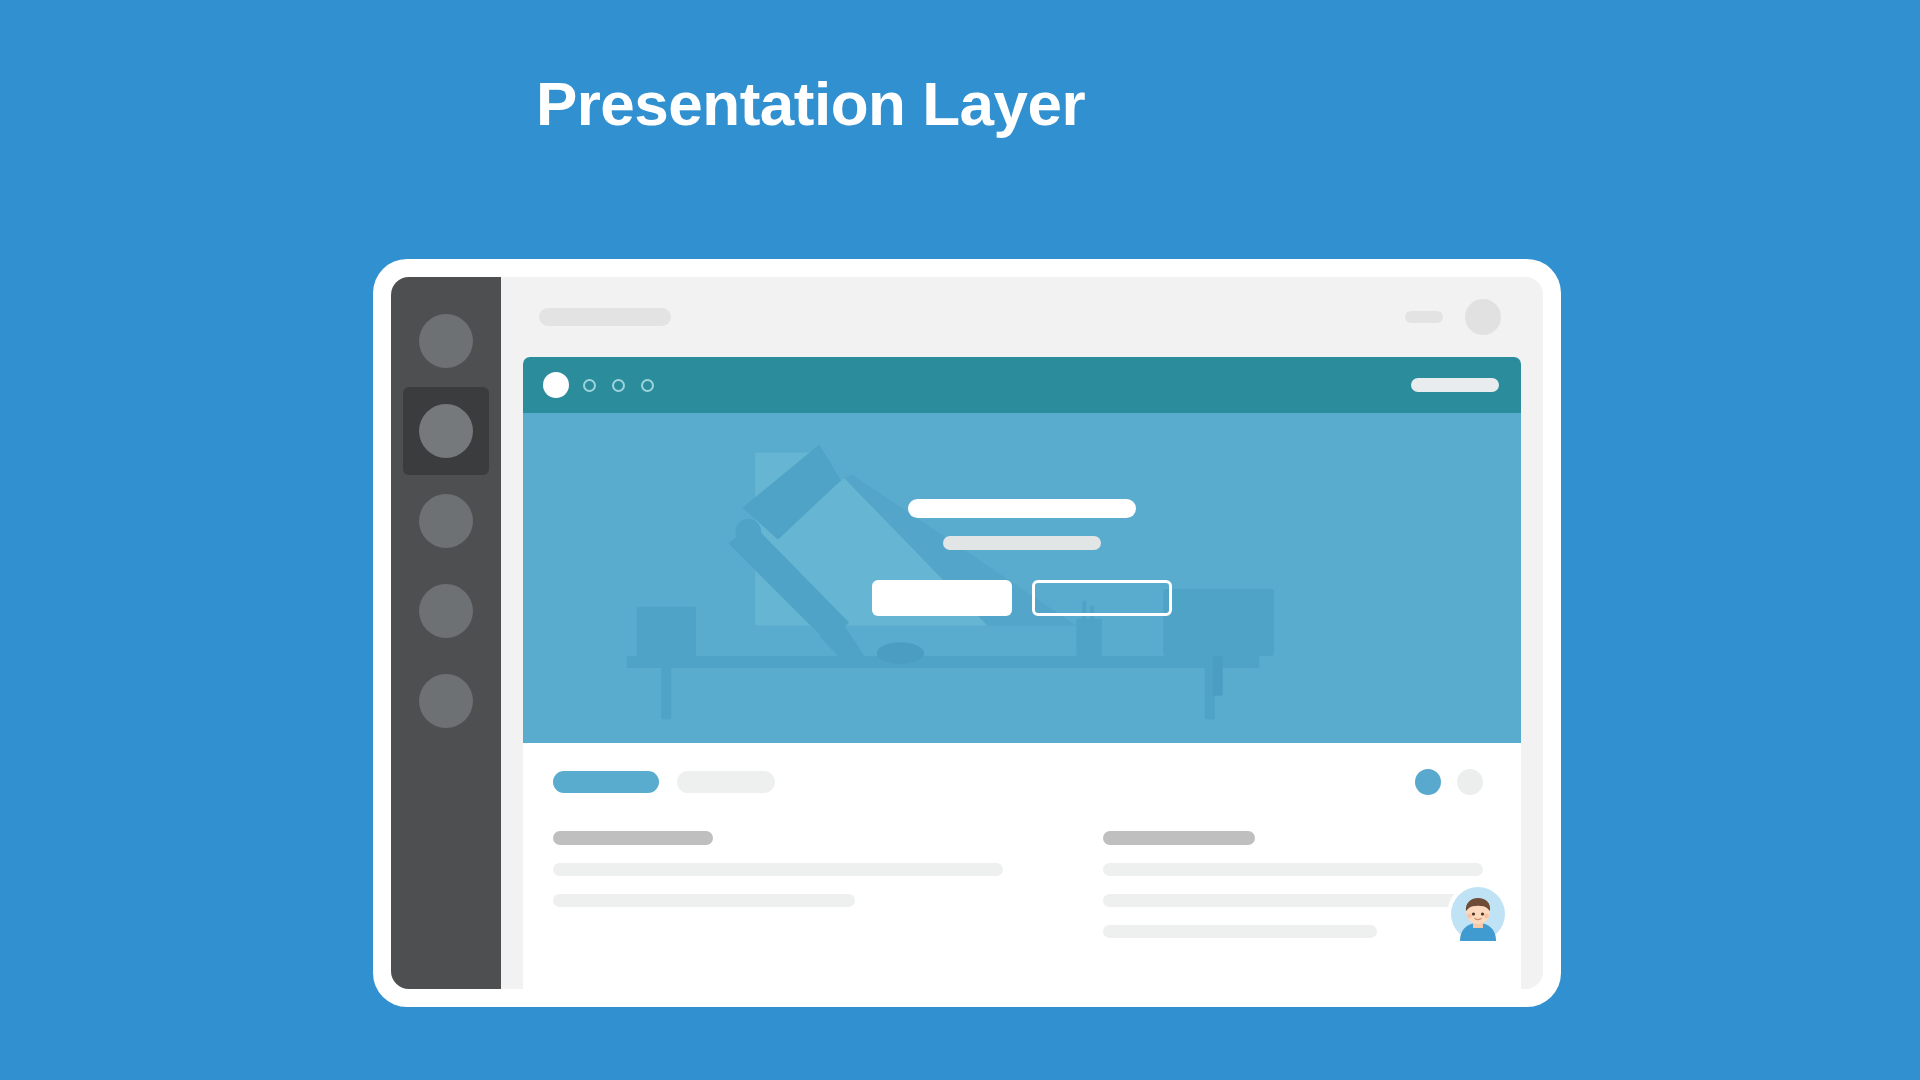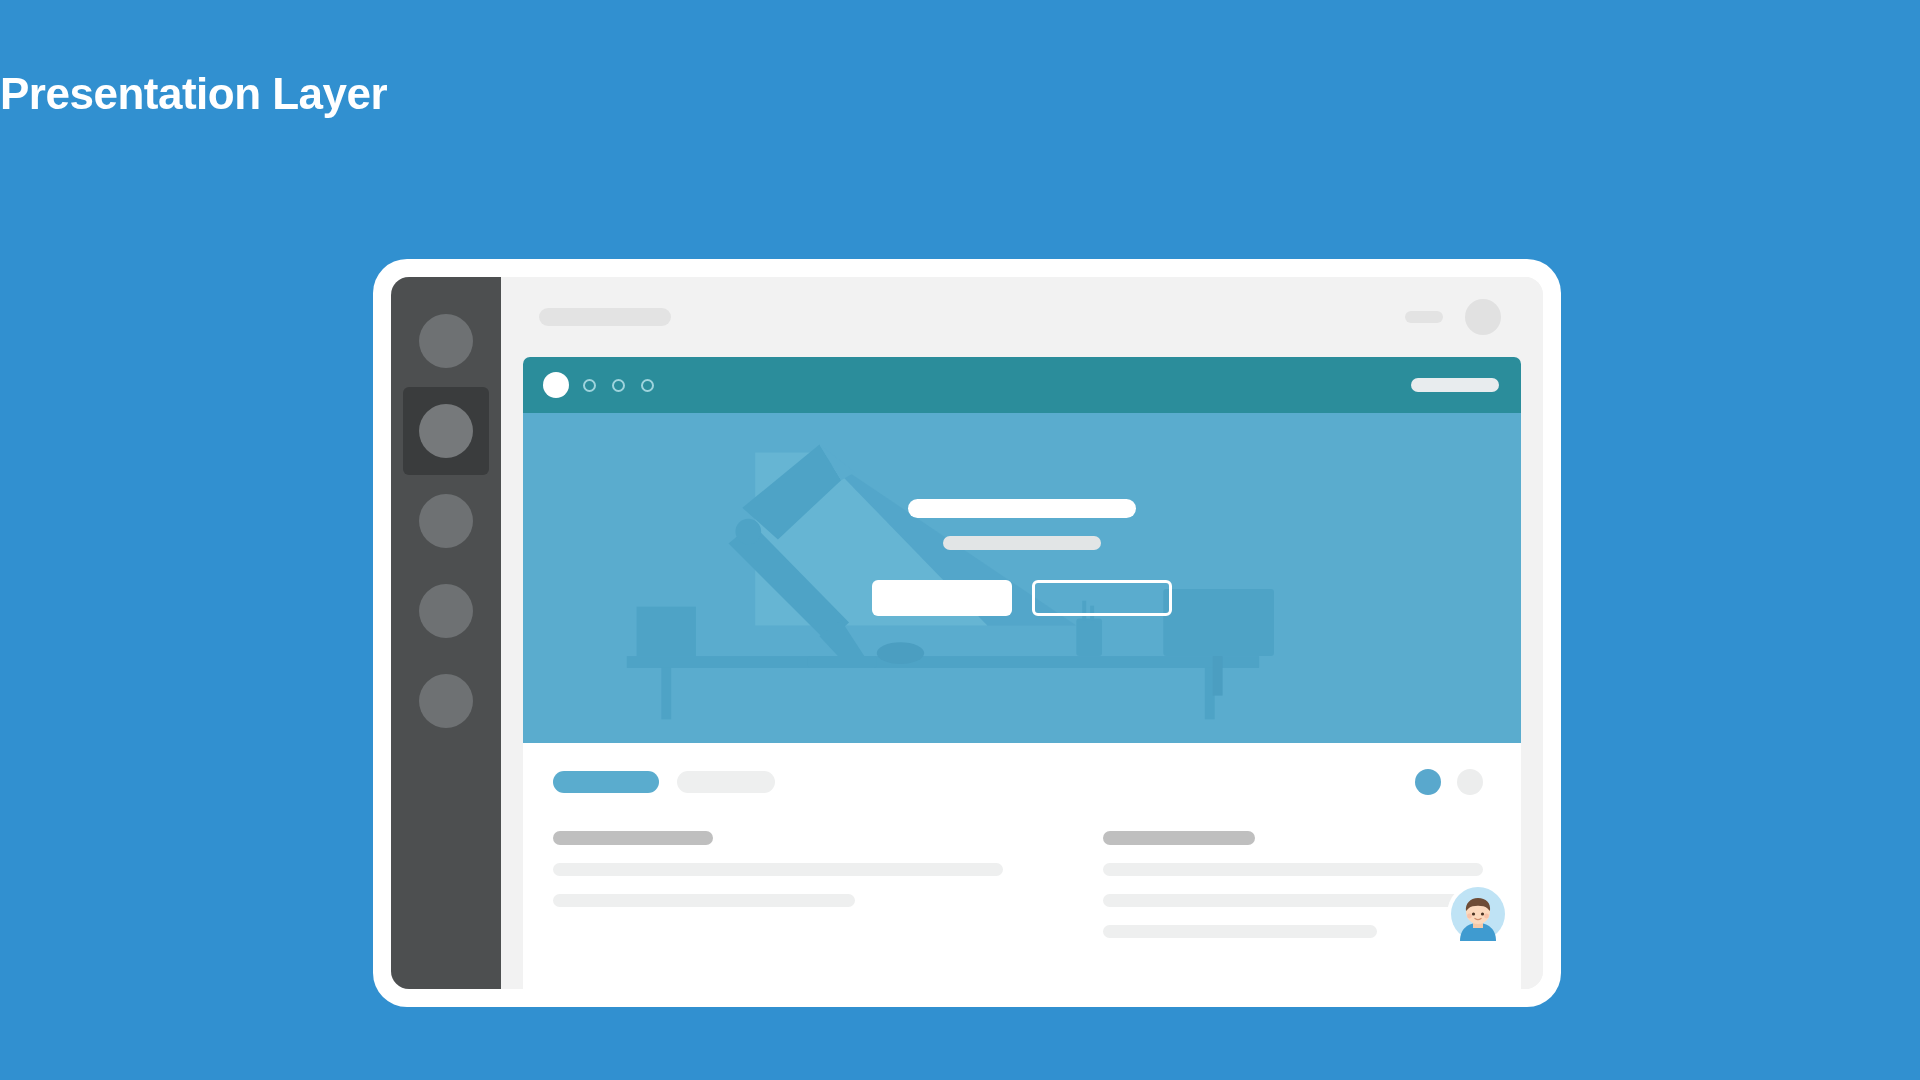--- a/index.html
+++ b/index.html
@@ -15,23 +15,23 @@
     font-family: "Liberation Sans", sans-serif;
     position: relative;
   }
 
   
   .page-title {
     position: absolute;
     top: 70px;
     left: 0;
     width: 1621px;
-    text-align: left;
+    text-align: center;
     color: #ffffff;
-    font-size: 44px;
+    font-size: 62px;
     font-weight: bold;
     letter-spacing: -0.5px;
     line-height: 1.1;
   }
 
   
   .device-frame {
     position: absolute;
     left: 373px;
     top: 259px;

